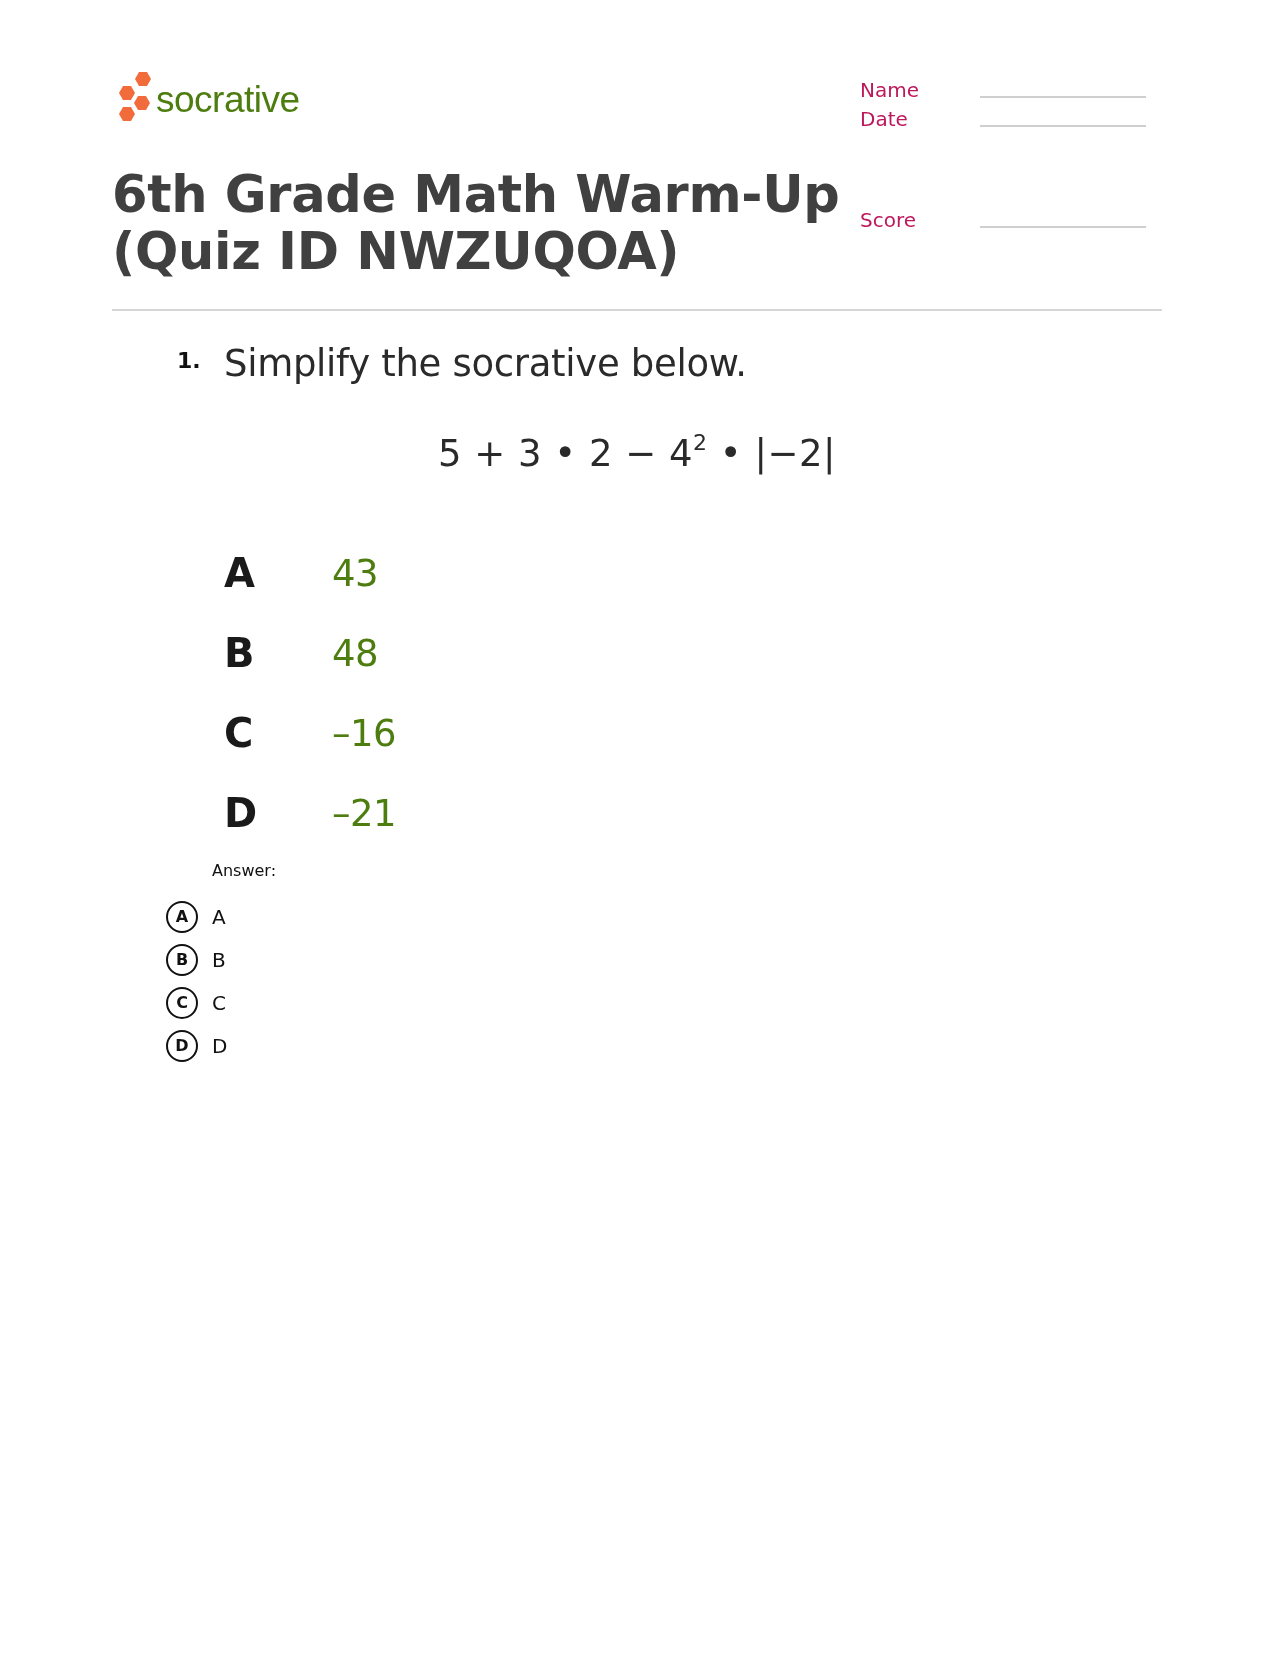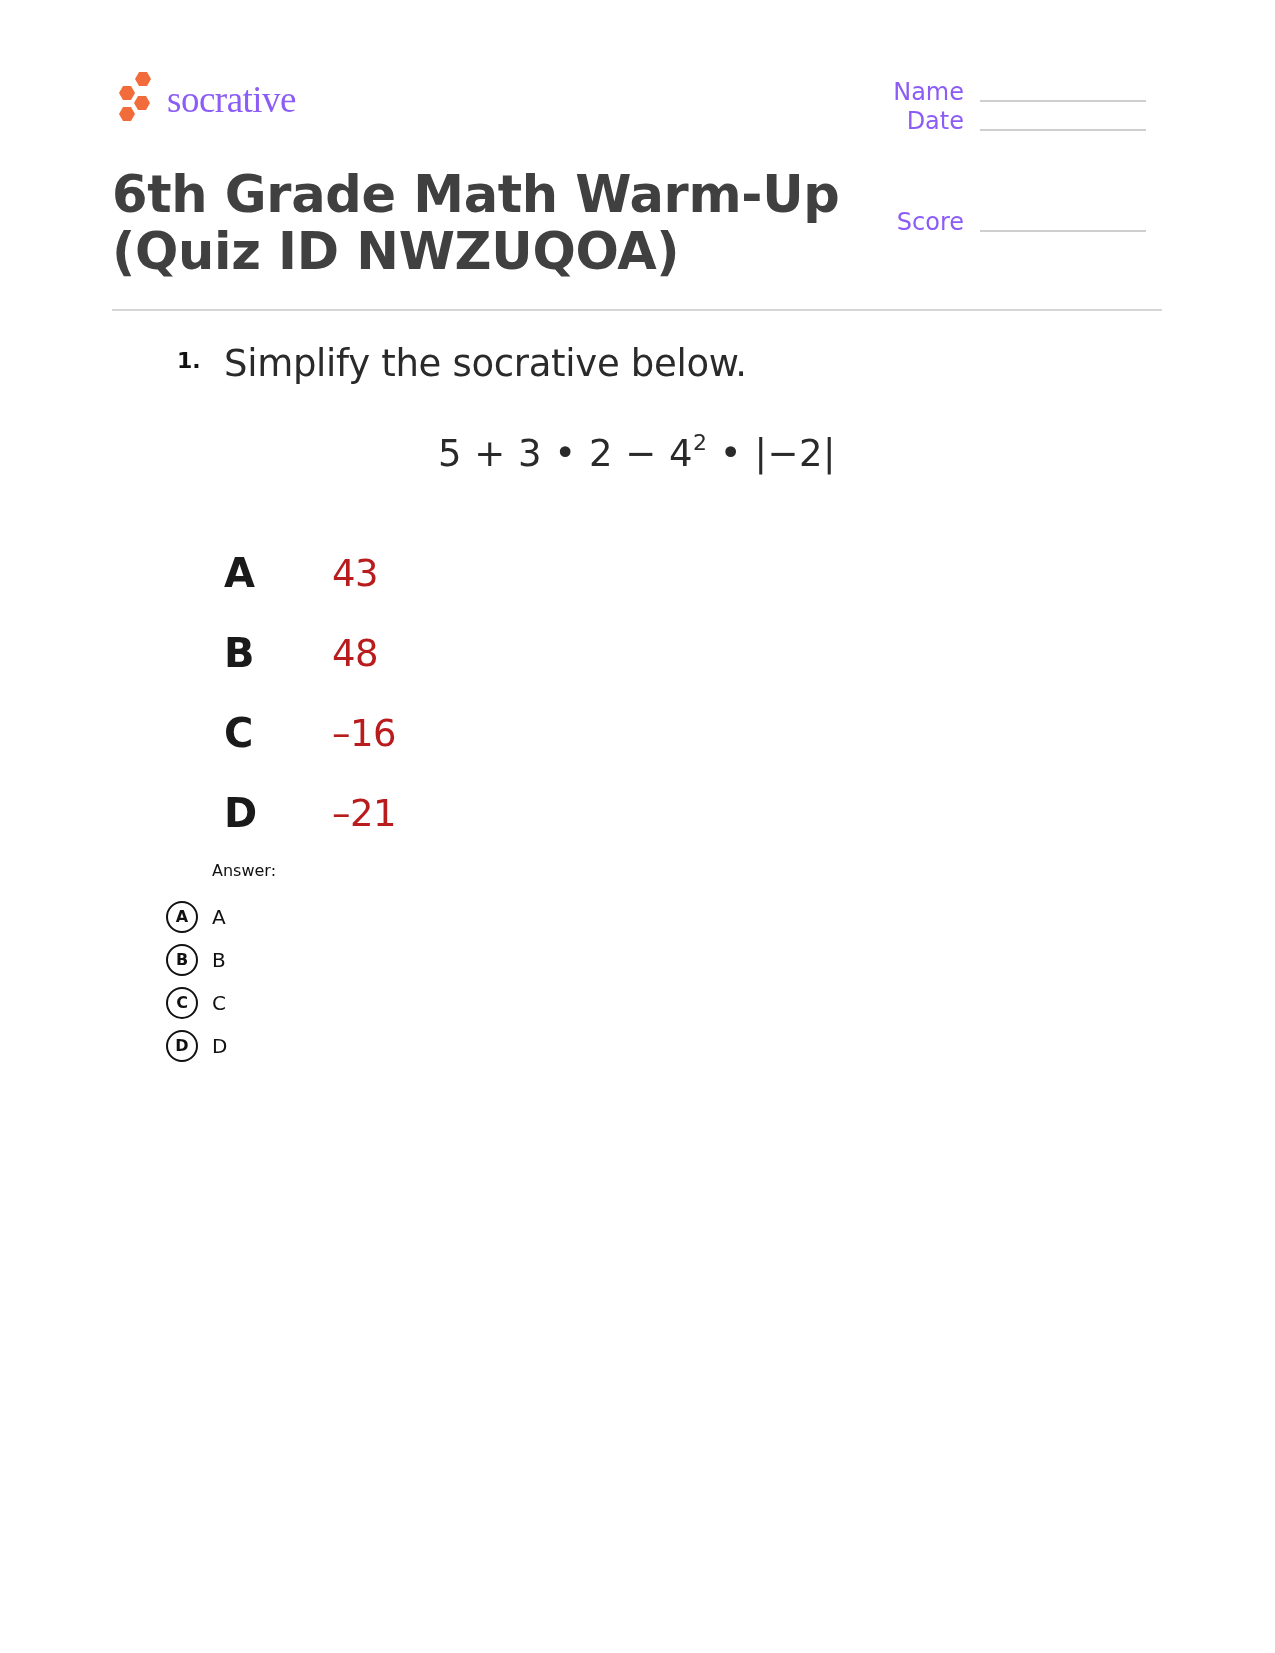--- a/index.html
+++ b/index.html
@@ -24,42 +24,41 @@
       display: flex;
       align-items: center;
     }
     .logo-mark {
       width: 42px;
       height: 52px;
       position: relative;
     }
     .logo-mark svg { display: block; }
     .logo-text {
-      margin-left: 15px;
-      font-family: Liberation Serif, serif;
+      margin-left: 4px;
+      font-family: Liberation Sans, sans-serif;
       font-size: 37px;
       font-weight: 500;
       letter-spacing: -0.5px;
-      color: #8b5cf6;
+      color: #4d7c0f;
       line-height: 1;
       margin-top: 2px;
     }
 
     
     .field {
       position: absolute;
       display: flex;
       align-items: flex-end;
     }
     .field-label {
       width: 120px;
-      text-align: right;
-      font-family: "DejaVu Sans", sans-serif;
-      font-size: 24px;
-      color: #8b5cf6;
+      font-family: "DejaVu Sans", sans-serif;
+      font-size: 20px;
+      color: #be185d;
       line-height: 1;
       padding-right: 16px;
     }
     .field-line {
       width: 166px;
       height: 2px;
       background: #cfcfcf;
       margin-bottom: 2px;
     }
     .field-name  { left: 860px; top: 80px; }
@@ -139,21 +138,21 @@
     .option-letter {
       width: 108px;
       font-family: "DejaVu Sans", sans-serif;
       font-size: 40px;
       font-weight: bold;
       color: #1a1a1a;
     }
     .option-value {
       font-family: "DejaVu Sans", sans-serif;
       font-size: 37px;
-      color: #b91c1c;
+      color: #4d7c0f;
       letter-spacing: -0.5px;
     }
 
     
     .answer-label {
       position: absolute;
       left: 212px;
       top: 861px;
       font-family: "DejaVu Sans", sans-serif;
       font-size: 16px;

